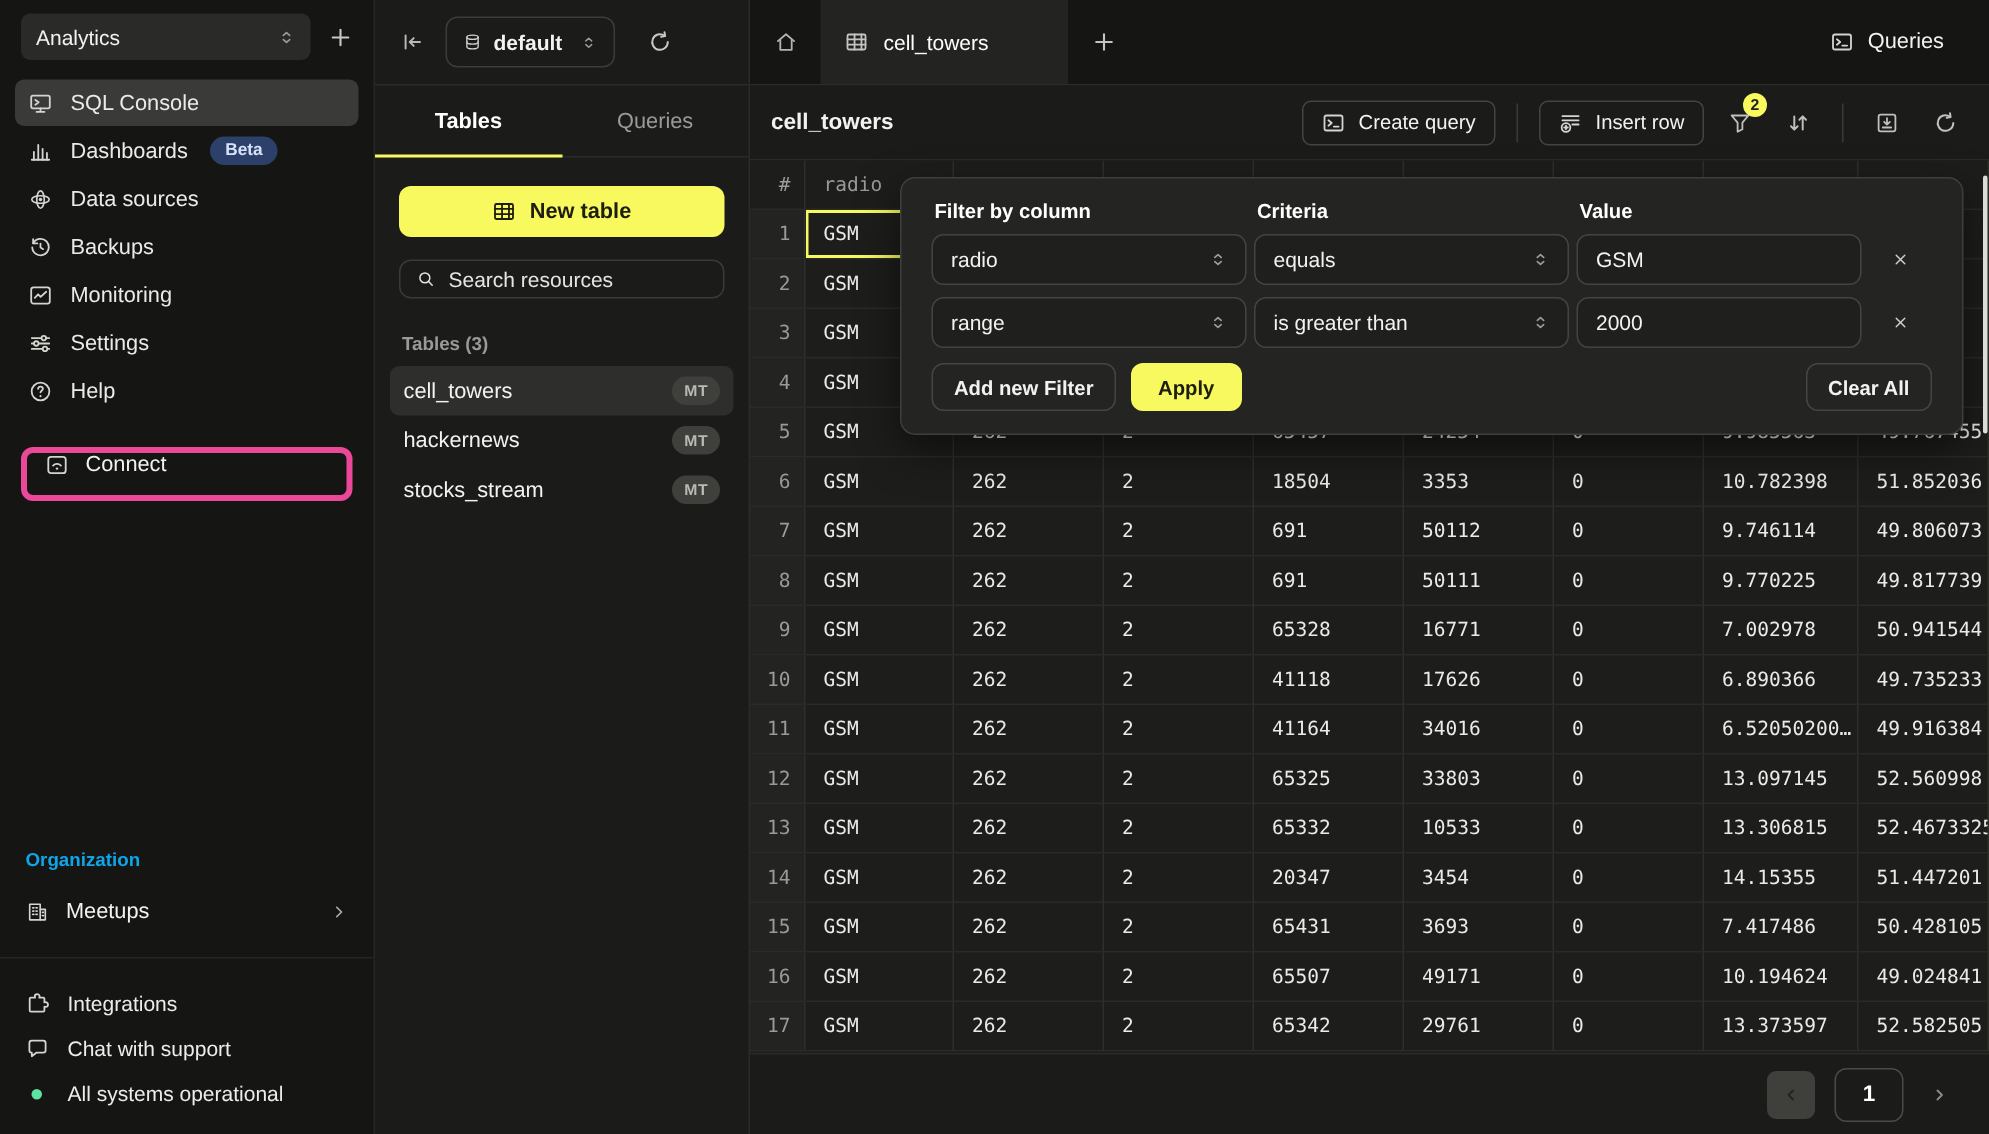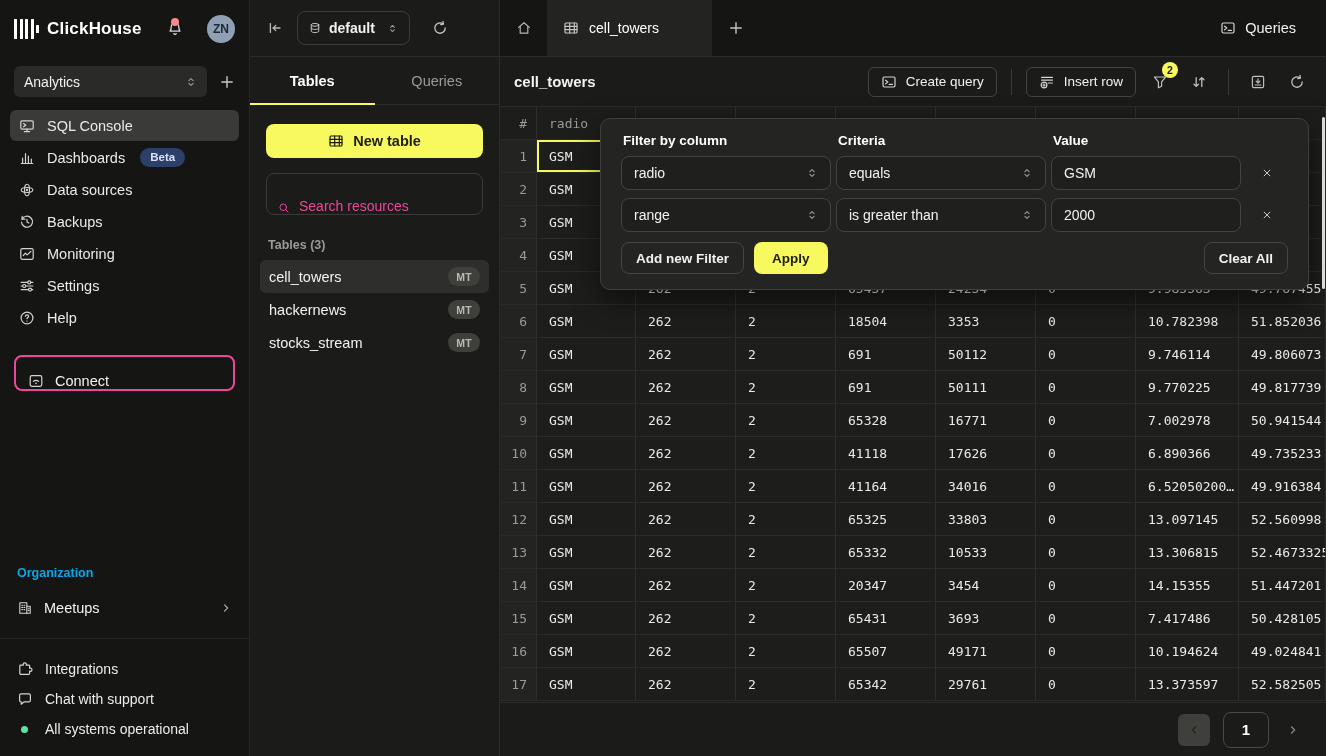--- a/index.html
+++ b/index.html
@@ -35,22 +35,22 @@
               padding:0 10px;font-size:14px;color:var(--text);}
   .org-select .chev{margin-left:auto;color:var(--dim);}
   .plus-btn{color:#c8c8c5;}
   .sb-nav{padding:0 10px;display:flex;flex-direction:column;gap:1px;flex:none;}
   .nav-item{height:31px;display:flex;align-items:center;gap:12px;padding:0 9px;border-radius:6px;
             color:#eaeae8;font-size:14.5px;white-space:nowrap;}
   .nav-item.active{background:#3a3a38;}
   .nav-item .ic{color:#d4d4d1;width:16px;}
   .badge-beta{margin-left:3px;background:#2c4069;color:#d5e2fa;font-size:11.5px;font-weight:600;
               padding:2.5px 10px;border-radius:10px;line-height:1.2;}
-  .connect-btn{margin:22px 14px 0;height:36px;border:2px solid #ec4899;border-radius:8px;background:transparent;
-               color:var(--text);font-size:14.5px;display:flex;align-items:flex-end;gap:11px;padding:0 12px;flex:none;}
+  .connect-btn{margin:22px 14px 0;height:36px;border:4px solid #ec4899;border-radius:8px;background:transparent;
+               color:var(--text);font-size:14.5px;display:flex;align-items:flex-start;gap:11px;padding:0 12px;flex:none;}
   .connect-btn .ic{color:#d4d4d1;}
   .sb1-bottom{margin-top:auto;padding-bottom:12px;}
   .org-label{color:#0ea5e9;font-size:12.5px;font-weight:600;padding:0 17px 11px;}
   .meetups{height:34px;display:flex;align-items:center;gap:11px;padding:0 17px;font-size:14.5px;}
   .meetups .ic{color:#d4d4d1;}
   .meetups .chev-r{margin-left:auto;color:#b0b0ad;}
   .sb1-div{border-top:1px solid #262624;margin:13px 0 15px;}
   .foot-item{height:30px;display:flex;align-items:center;gap:12px;padding:0 17px;font-size:14px;color:#ececea;}
   .foot-item .ic{color:#d4d4d1;width:16px;}
   .dot-green{width:7px;height:7px;border-radius:50%;background:#5fe3a1;margin:0 5px 0 4px;flex:none;}
@@ -63,22 +63,22 @@
              padding:0 11px;font-size:14px;font-weight:600;color:var(--text);}
   .db-select .ic{color:#d4d4d1;}
   .db-select .chev{color:var(--dim);margin-left:4px;}
   .sb2-refresh{color:#c8c8c5;margin-left:8px;}
   .sb2-tabs{height:48px;border-bottom:1px solid var(--border);display:flex;flex:none;}
   .sb2-tab{flex:1;display:flex;align-items:center;justify-content:center;font-size:14.5px;color:var(--dim);position:relative;}
   .sb2-tab.active{color:#fff;font-weight:600;}
   .sb2-tab.active::after{content:"";position:absolute;left:0;right:0;bottom:-1px;height:2.5px;background:var(--yellow);}
   .new-table{margin:19px 16px 0;height:34px;background:var(--yellow);border:none;border-radius:8px;color:#1d1d10;
              font-size:14.5px;font-weight:600;display:flex;align-items:center;justify-content:center;gap:9px;flex:none;}
-  .search-box{margin:15px 16px 0;height:42px;border:1px solid #3a3a38;border-radius:8px;display:flex;align-items:flex-end;
-              gap:9px;padding:0 11px;color:#ec4899;font-size:14px;flex:none;}
+  .search-box{margin:15px 16px 0;height:26px;border:1px solid #3a3a38;border-radius:8px;display:flex;align-items:center;
+              gap:9px;padding:0 11px;color:#e5e5e5;font-size:14px;flex:none;}
   .tables-label{padding:23px 18px 8px;color:var(--dim);font-size:12.5px;font-weight:600;}
   .tbl-list{padding:0 10px;display:flex;flex-direction:column;}
   .tbl-item{height:33px;display:flex;align-items:center;padding:0 9px;border-radius:6px;font-size:14.5px;color:var(--text);}
   .tbl-item.active{background:#2e2e2c;}
   .mt-badge{margin-left:auto;background:#3f3f3c;color:#b8b8b5;font-size:10.5px;font-weight:700;
             padding:3.5px 8px;border-radius:10px;letter-spacing:.3px;}
 
   
   .main{flex:1;display:flex;flex-direction:column;position:relative;min-width:0;}
   .tabstrip{height:57px;background:var(--bg0);border-bottom:1px solid var(--border);display:flex;align-items:stretch;flex:none;}
@@ -138,44 +138,20 @@
   .fp-apply{background:var(--yellow);color:#1d1d10;border:none;padding:0 18px;}
   .fp-clear{margin-left:auto;}
   .vthumb{position:absolute;right:1px;top:117px;width:3px;height:172px;background:#dcdcda;border-radius:2px;z-index:6;}
 </style>
 </head>
 <body>
 
 <div class="app">
 
   <aside class="sb1">
-    <div class="sb1-head">
-      <span class="logo">
-          <i></i>
-          <i></i>
-          <i></i>
-          <i></i>
-          <i class="short"></i>
-        </span>
-      <span class="brand">ClickHouse</span>
-      <span class="head-right">
-        <span class="bell ic">
-            <svg viewBox="0 0 16 16" fill="none" stroke="currentColor" stroke-linecap="round" stroke-linejoin="round" stroke-width="1.3">
-              <path d="M8 2.2a3.8 3.8 0 0 1 3.8 3.8c0 2.9.7 3.6 1.2 4.1H3c.5-.5 1.2-1.2 1.2-4.1A3.8 3.8 0 0 1 8 2.2z"></path>
-              <path d="M6.8 12.6a1.3 1.3 0 0 0 2.4 0"></path>
-            </svg>
-          </span>
-        <span class="ndot-holder" style="position:relative;left:-18px;top:-8px;width:0;">
-            <span class="bell" style="position:absolute;">
-              <span class="ndot"></span>
-            </span>
-          </span>
-        <span class="avatar">ZN</span>
-      </span>
-    </div>
     <div class="org-row">
       <div class="org-select">
         <span>Analytics</span>
         <span class="chev ic ic-s">
             <svg viewBox="0 0 16 16" fill="none" stroke="currentColor" stroke-linecap="round" stroke-linejoin="round" stroke-width="1.5">
               <path d="M5.2 6.2 8 3.6l2.8 2.6M5.2 9.8 8 12.4l2.8-2.6"></path>
             </svg>
           </span>
       </div>
       <span class="plus-btn ic">

